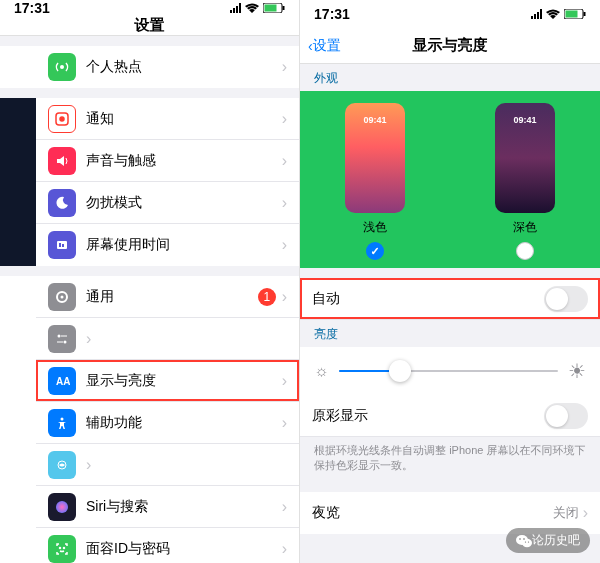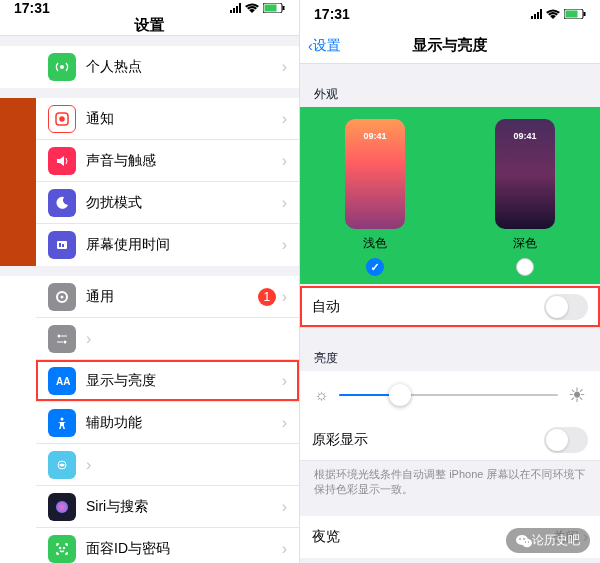--- a/index.html
+++ b/index.html
@@ -5,21 +5,21 @@
   * { margin: 0; padding: 0; box-sizing: border-box; font-family: -apple-system, "Helvetica Neue", sans-serif; }
   body { background: #fff; width: 600px; height: 563px; display: flex; position: relative; }
   .phone { width: 356px; height: 100%; background: #f2f2f6; display: flex; flex-direction: column; overflow: hidden; }
   .phone.left { border-right: 1px solid #e0e0e0; }
   .status-bar { height: 28px; display: flex; justify-content: space-between; align-items: center; padding: 0 14px; background: #fff; font-weight: 600; font-size: 14px; }
   .status-icons { display: flex; gap: 4px; align-items: center; }
   .nav-bar { height: 36px; background: #fff; display: flex; align-items: center; justify-content: center; position: relative; border-bottom: 1px solid #e0e0e0; }
   .nav-title { font-weight: 600; font-size: 15px; }
   .nav-back { position: absolute; left: 8px; color: #007aff; font-size: 14px; display: flex; align-items: center; }
   .section { margin-top: 10px; padding-left: 36px; }
-  .section-header { font-size: 12px; color: #0f172a; padding: 6px 14px 4px; margin-top: 16px; }
+  .section-header { font-size: 12px; color: #0369a1; padding: 6px 14px 4px; }
   .row { display: flex; align-items: center; background: #fff; height: 42px; padding: 0 12px; border-bottom: 0.5px solid #e5e5ea; position: relative; }
   .row:last-child { border-bottom: none; }
   .row-icon { width: 28px; height: 28px; border-radius: 6px; display: flex; align-items: center; justify-content: center; margin-right: 10px; flex-shrink: 0; }
   .row-label { flex: 1; font-size: 14px; color: #000; }
   .row-value { font-size: 13px; color: #8e8e93; margin-right: 4px; }
   .chevron { color: #c7c7cc; font-size: 16px; }
   .badge { background: #ff3b30; color: #fff; border-radius: 10px; min-width: 18px; height: 18px; font-size: 12px; display: flex; align-items: center; justify-content: center; margin-right: 6px; padding: 0 4px; }
   .toggle { width: 44px; height: 26px; border-radius: 14px; background: #e9e9eb; position: relative; }
   .toggle::after { content: ''; position: absolute; left: 2px; top: 2px; width: 22px; height: 22px; background: #fff; border-radius: 50%; box-shadow: 0 1px 3px rgba(0,0,0,0.2); }
   .highlight { box-shadow: inset 0 0 0 2px #ff3b30; }
@@ -76,21 +76,21 @@
           <div class="row-icon" style="background:#34c759;">
             <svg width="16" height="16" viewBox="0 0 16 16" fill="#fff">
               <circle cx="8" cy="8" r="2"></circle>
               <path d="M4 4 A6 6 0 0 0 4 12 M12 4 A6 6 0 0 1 12 12" stroke="#fff" stroke-width="1.5" fill="none"></path>
             </svg>
           </div>
           <div class="row-label">个人热点</div>
           <span class="chevron">›</span>
         </div>
       </div>
-      <div class="section" style="background: #c2410c;">
+      <div class="section" style="background: #0f172a;">
         <div class="row">
           <div class="row-icon" style="background:#fff;border:1.5px solid #ff3b30">
             <svg width="16" height="16" viewBox="0 0 16 16" fill="none" stroke="#ff3b30" stroke-width="1.5">
               <rect x="2" y="2" width="12" height="12" rx="3"></rect>
               <circle cx="8" cy="8" r="2" fill="#ff3b30"></circle>
             </svg>
           </div>
           <div class="row-label">通知</div>
           <span class="chevron">›</span>
         </div>
@@ -246,21 +246,21 @@
     </div>
     <div class="theme-opt">
       <div class="theme-thumb thumb-dark">
           <div class="thumb-time">09:41</div>
         </div>
       <div class="theme-label">深色</div>
       <div class="radio unchecked"></div>
     </div>
   </div>
 
-  <div class="row highlight" style="margin-top:2px">
+  <div class="row highlight" style="margin-top:10px">
     <div class="row-label">自动</div>
     <div class="toggle"></div>
   </div>
 
   <div class="section-header">亮度</div>
   <div class="slider-wrap">
     <span class="sun">☼</span>
     <div class="slider">
         <div class="slider-knob"></div>
       </div>

